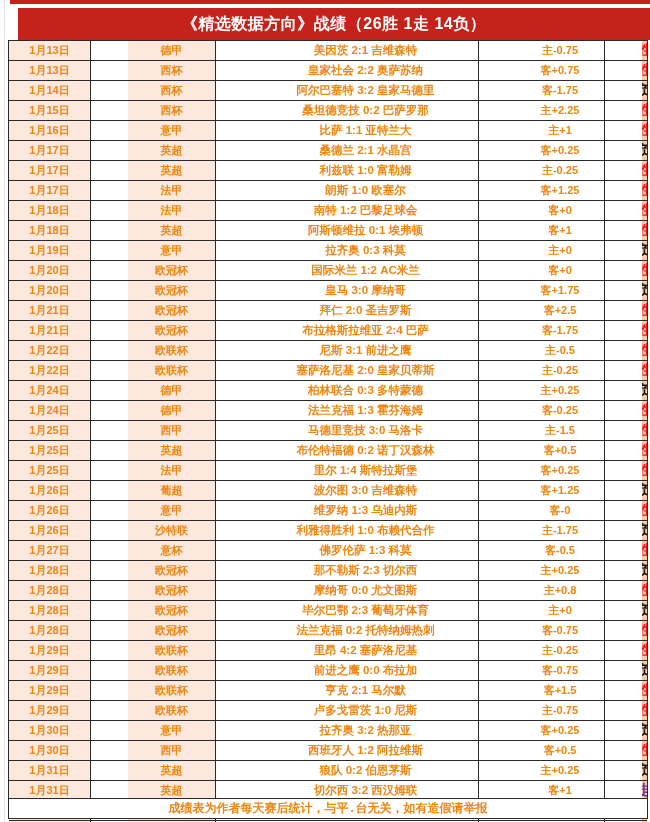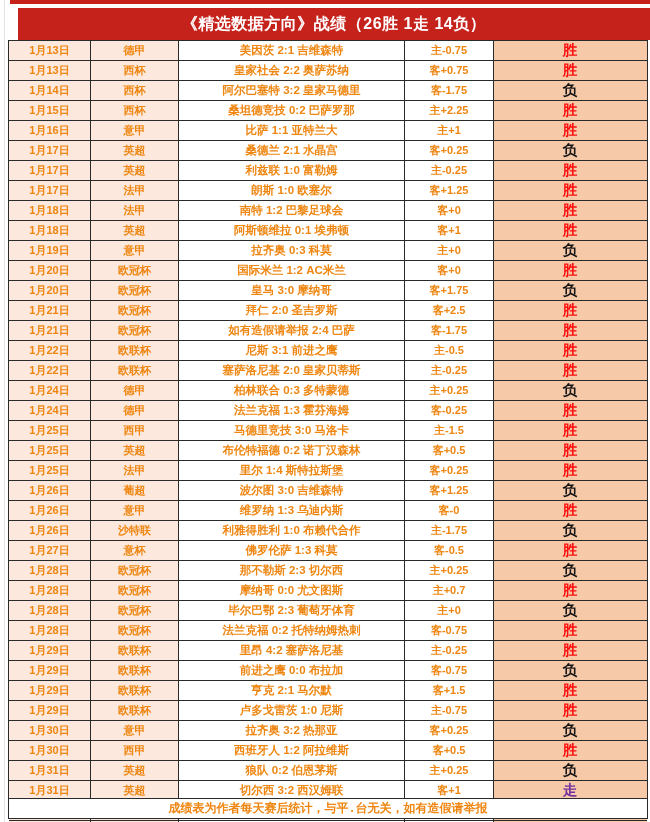--- a/index.html
+++ b/index.html
@@ -15,21 +15,21 @@
   *{margin:0;padding:0;box-sizing:border-box;}
   html,body{width:650px;height:822px;background:#ffffff;overflow:hidden;
     font-family:"Liberation Sans","DejaVu Sans",sans-serif;}
   .top-strip{position:absolute;left:10px;top:0;width:640px;height:4px;background:var(--header-bg);}
   .gridline-left{position:absolute;left:4px;top:0;width:1px;height:822px;background:#e3e3e3;}
   .title-bar{position:absolute;left:18px;top:8px;width:632px;height:32px;background:var(--header-bg);
     display:flex;align-items:center;justify-content:center;}
   .title-bar span{color:#ffffff;font-size:16px;font-weight:bold;letter-spacing:.5px;white-space:nowrap;}
   .table-rows{position:absolute;left:8px;top:40px;width:640px;height:759px;
     display:flex;flex-direction:column;border:1px solid var(--border);background:#ffffff;}
-  .row{flex:1;display:flex;border-bottom:1px solid var(--border);}
+  .row{flex:1;display:flex;border-bottom:1px solid var(--border);gap:37px;}
   .row:last-child{border-bottom:none;}
   .cell{display:flex;align-items:center;justify-content:center;border-right:1px solid var(--border);
     font-weight:bold;color:var(--text-orange);font-size:11px;white-space:nowrap;overflow:hidden;}
   .cell:last-child{border-right:none;}
   .c-date{width:82px;background:var(--row-accent-bg);}
   .c-league{width:88px;background:var(--row-accent-bg);}
   .c-match{width:226px;font-size:11.5px;}
   .c-handicap{width:89px;}
   .c-result{flex:1;background:var(--result-bg);font-size:14.5px;letter-spacing:1px;}
   .c-result.win{color:var(--win);}
@@ -158,21 +158,21 @@
     <div class="cell c-date">1月21日</div>
     <div class="cell c-league">欧冠杯</div>
     <div class="cell c-match">拜仁 2:0 圣吉罗斯</div>
     <div class="cell c-handicap">客+2.5</div>
     <div class="cell c-result win">胜</div>
   </div>
 
   <div class="row">
     <div class="cell c-date">1月21日</div>
     <div class="cell c-league">欧冠杯</div>
-    <div class="cell c-match">如有造假请举报 2:4 巴萨</div>
+    <div class="cell c-match">布拉格斯拉维亚 2:4 巴萨</div>
     <div class="cell c-handicap">客-1.75</div>
     <div class="cell c-result win">胜</div>
   </div>
 
   <div class="row">
     <div class="cell c-date">1月22日</div>
     <div class="cell c-league">欧联杯</div>
     <div class="cell c-match">尼斯 3:1 前进之鹰</div>
     <div class="cell c-handicap">主-0.5</div>
     <div class="cell c-result win">胜</div>
@@ -263,21 +263,21 @@
     <div class="cell c-league">欧冠杯</div>
     <div class="cell c-match">那不勒斯 2:3 切尔西</div>
     <div class="cell c-handicap">主+0.25</div>
     <div class="cell c-result lose">负</div>
   </div>
 
   <div class="row">
     <div class="cell c-date">1月28日</div>
     <div class="cell c-league">欧冠杯</div>
     <div class="cell c-match">摩纳哥 0:0 尤文图斯</div>
-    <div class="cell c-handicap">主+0.7</div>
+    <div class="cell c-handicap">主+0.8</div>
     <div class="cell c-result win">胜</div>
   </div>
 
   <div class="row">
     <div class="cell c-date">1月28日</div>
     <div class="cell c-league">欧冠杯</div>
     <div class="cell c-match">毕尔巴鄂 2:3 葡萄牙体育</div>
     <div class="cell c-handicap">主+0</div>
     <div class="cell c-result lose">负</div>
   </div>

